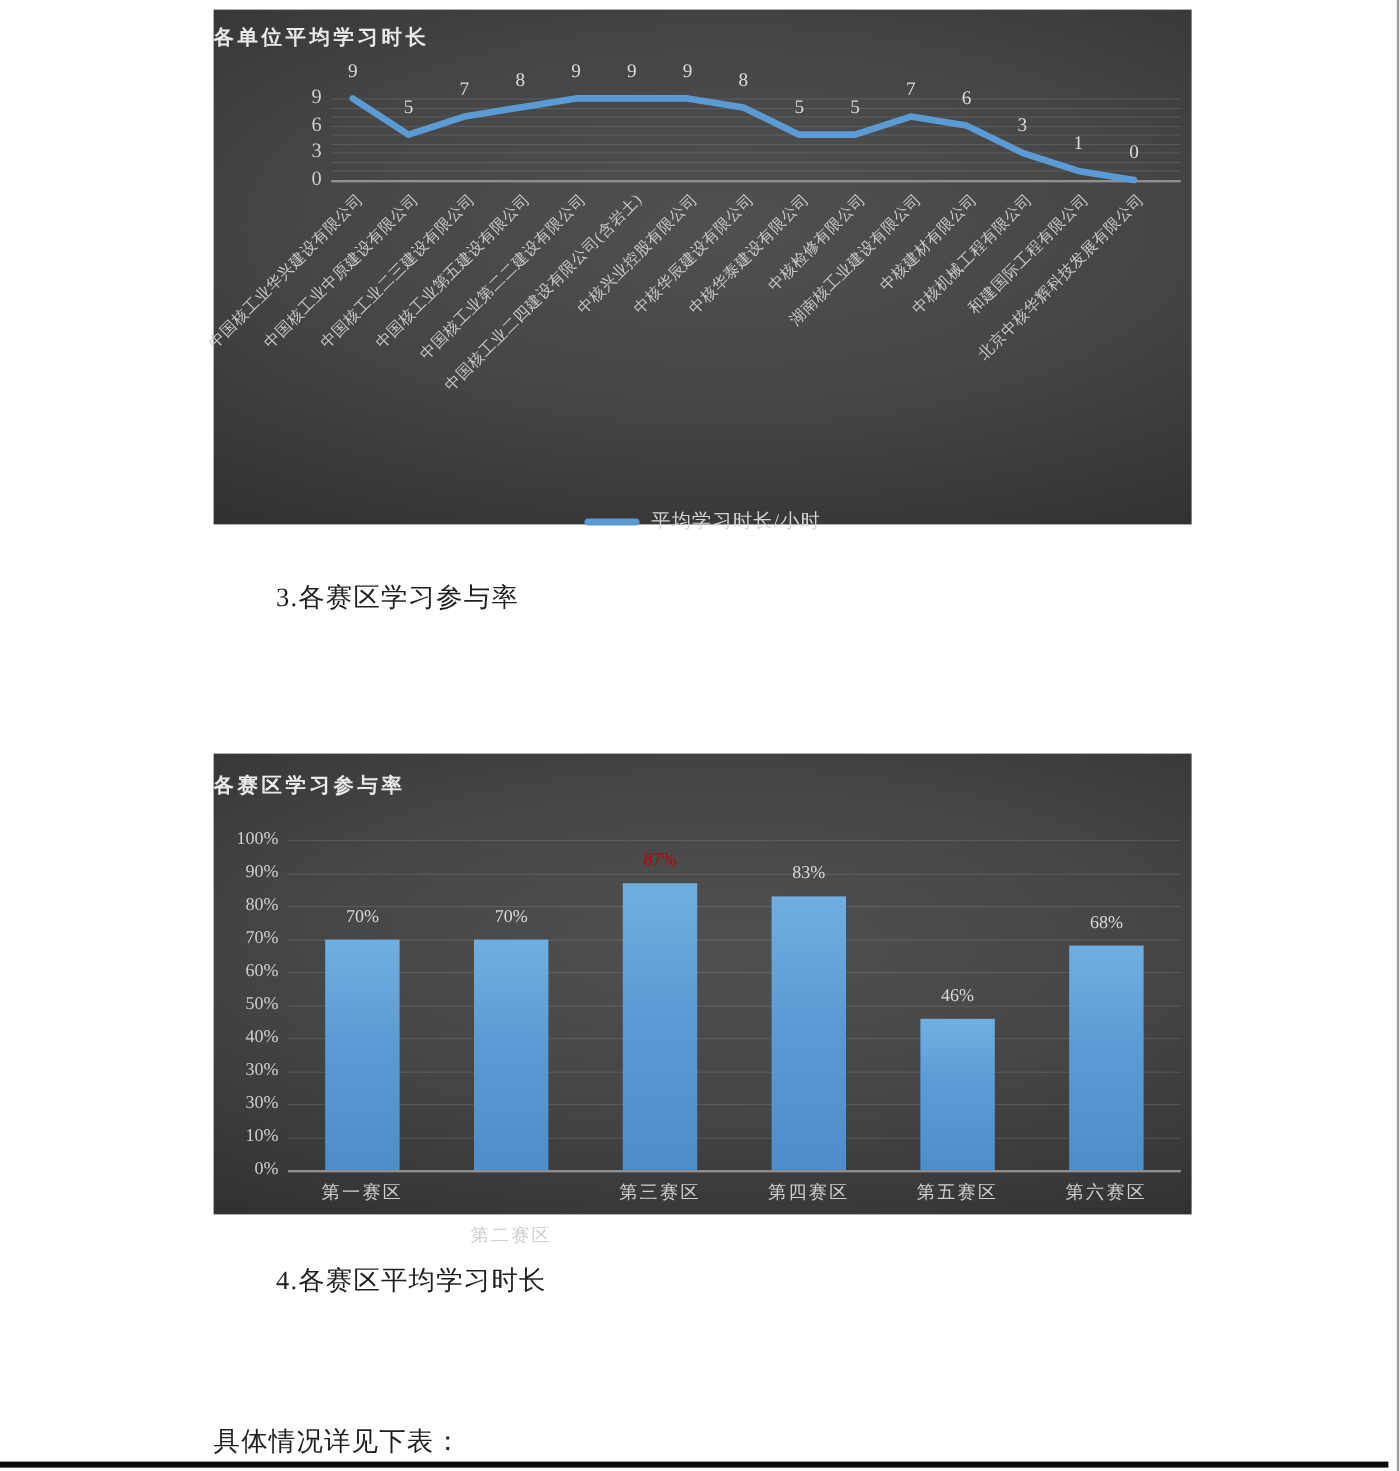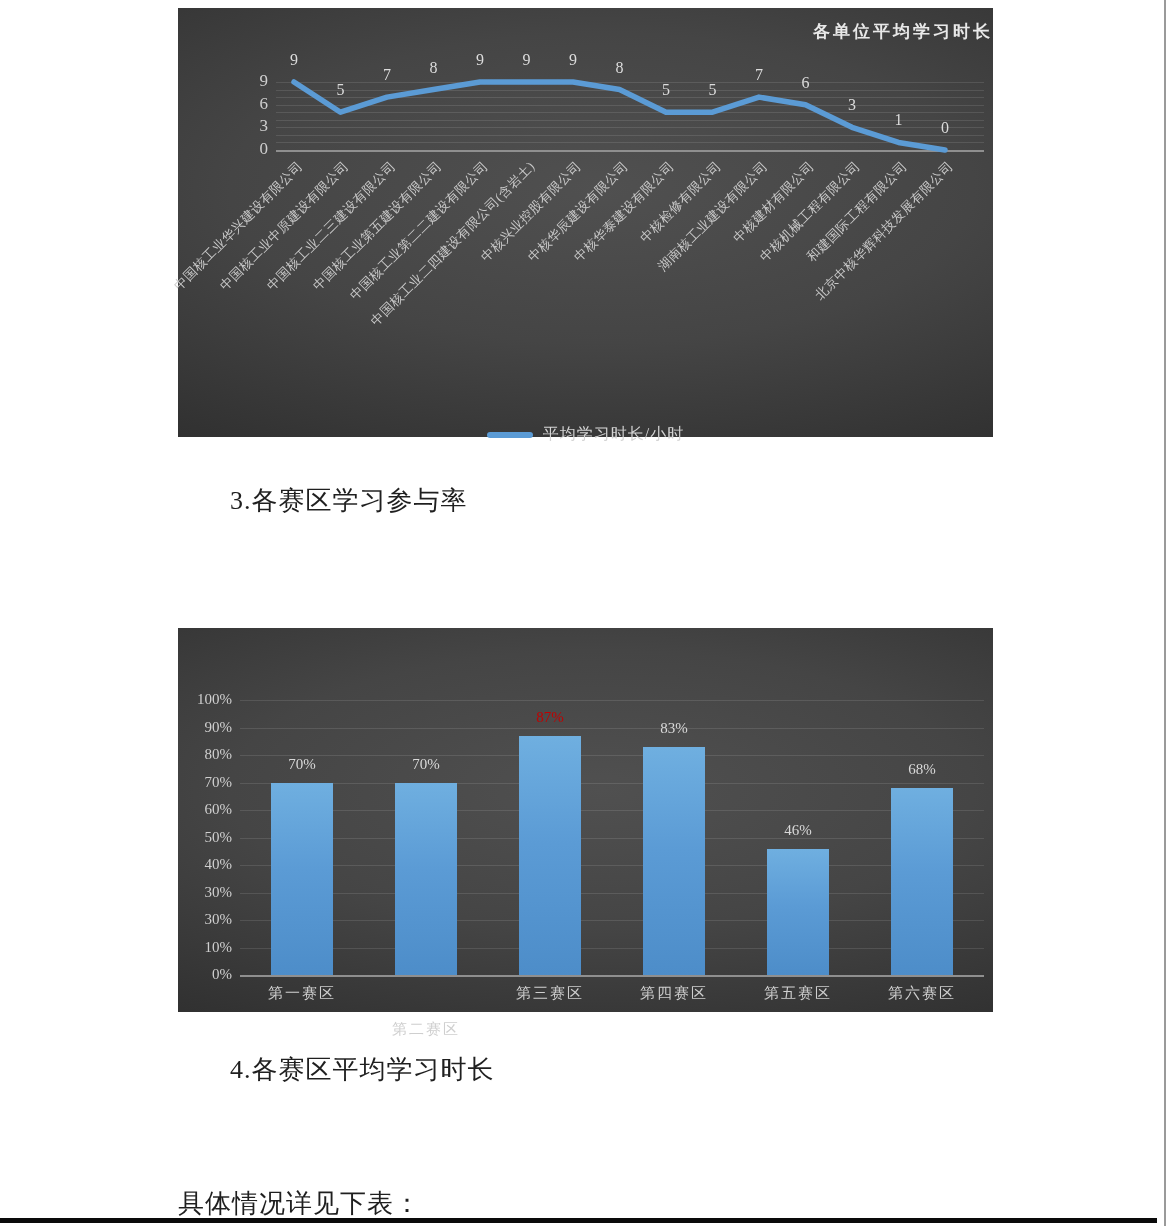--- a/index.html
+++ b/index.html
@@ -12,21 +12,21 @@
   .bottom-rule{position:absolute;left:0;top:1218px;width:1157px;height:5px;background:#0a0a0a;}
 
   
   .chart{
     position:absolute;left:178px;width:815px;
     background:radial-gradient(ellipse 120% 95% at 52% 42%, #505050 0%, #454545 38%, #323232 72%, #242424 100%);
   }
   .chart1{top:8px;height:429px;}
   .chart2{top:628px;height:384px;}
   .chart-title{
-    position:absolute;left:0;right:0;text-align:right;
+    position:absolute;left:0;right:0;text-align:left;
     color:#e9e9e9;font-weight:bold;font-size:17px;letter-spacing:3px;
   }
   .chart1 .chart-title{top:12px;}
   .chart2 .chart-title{top:15px;}
   .plot{position:absolute;inset:0;}
 
   
   .grid{position:absolute;height:1px;background:rgba(255,255,255,0.11);}
   .grid.axis{height:2px;background:#8f8f8f;}
   .ytick{position:absolute;text-align:right;color:#cfcfcf;}
@@ -48,21 +48,21 @@
   .legend{
     position:absolute;left:0;right:0;top:392px;
     display:flex;align-items:center;justify-content:center;gap:10px;margin-top:24px;
   }
   .legend-marker{display:inline-block;width:46px;height:6px;border-radius:3px;background:#5b9bd5;}
   .legend-label{color:#d4d4d4;font-size:16px;letter-spacing:1px;}
 
   
   .sec,.para,.para2{
     position:absolute;left:178px;width:860px;color:#1f1f1f;
-    font-size:26px;letter-spacing:1px;white-space:nowrap;
+    font-size:22px;letter-spacing:1px;white-space:nowrap;
   }
   .sec{text-indent:52px;}
   .para{text-indent:52px;}
   .para2{text-indent:0;}
   #s3h{top:483px;}
   #s3p{top:556px;}
   #s4h{top:1052px;}
   #s4p1{top:1126px;}
   #s4p2{top:1186px;}
 </style>
@@ -154,20 +154,21 @@
       </div>
     <div class="legend">
       <span class="legend-marker"></span>
       <span class="legend-label">平均学习时长/小时</span>
     </div>
   </div>
 
   <div class="sec" id="s3h">3.各赛区学习参与率</div>
 
   <div class="chart chart2">
+    <div class="chart-title">各赛区学习参与率</div>
     <div class="plot" id="plot2">
         <div class="grid" style="left: 62px; width: 744px; top: 72px;"></div>
         <div class="ytick c2-ytick" style="left: 4px; top: 63px;">100%</div>
         <div class="grid" style="left: 62px; width: 744px; top: 99.5px;"></div>
         <div class="ytick c2-ytick" style="left: 4px; top: 90.5px;">90%</div>
         <div class="grid" style="left: 62px; width: 744px; top: 127px;"></div>
         <div class="ytick c2-ytick" style="left: 4px; top: 118px;">80%</div>
         <div class="grid" style="left: 62px; width: 744px; top: 154.5px;"></div>
         <div class="ytick c2-ytick" style="left: 4px; top: 145.5px;">70%</div>
         <div class="grid" style="left: 62px; width: 744px; top: 182px;"></div>

